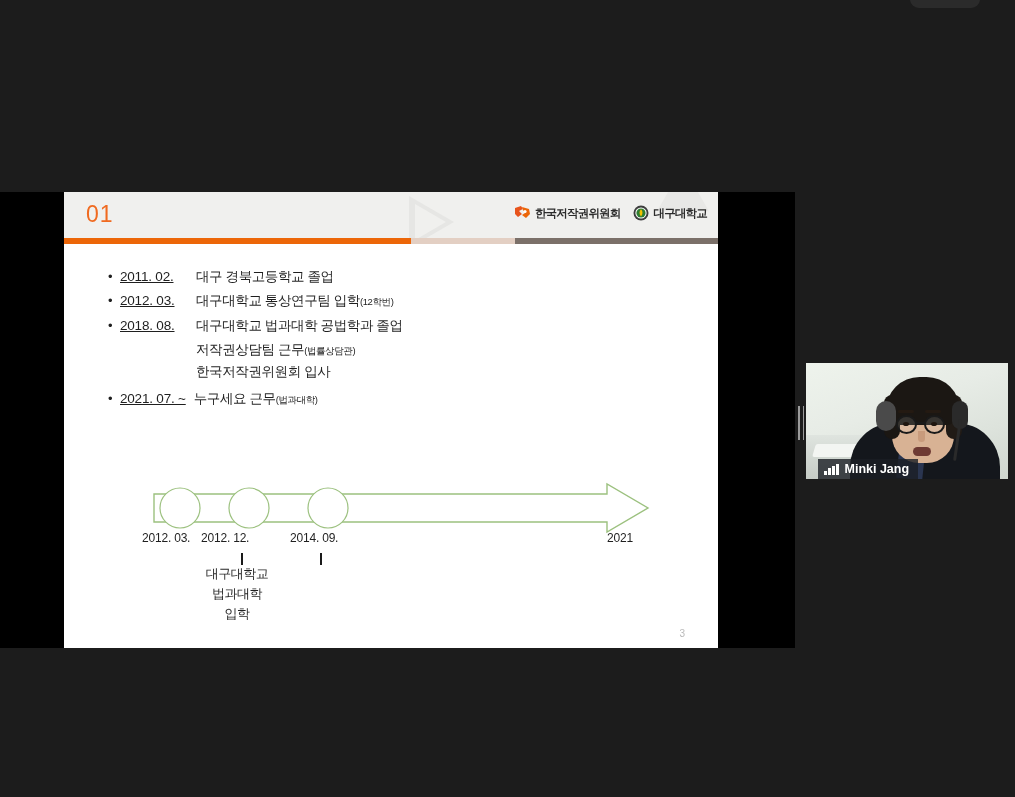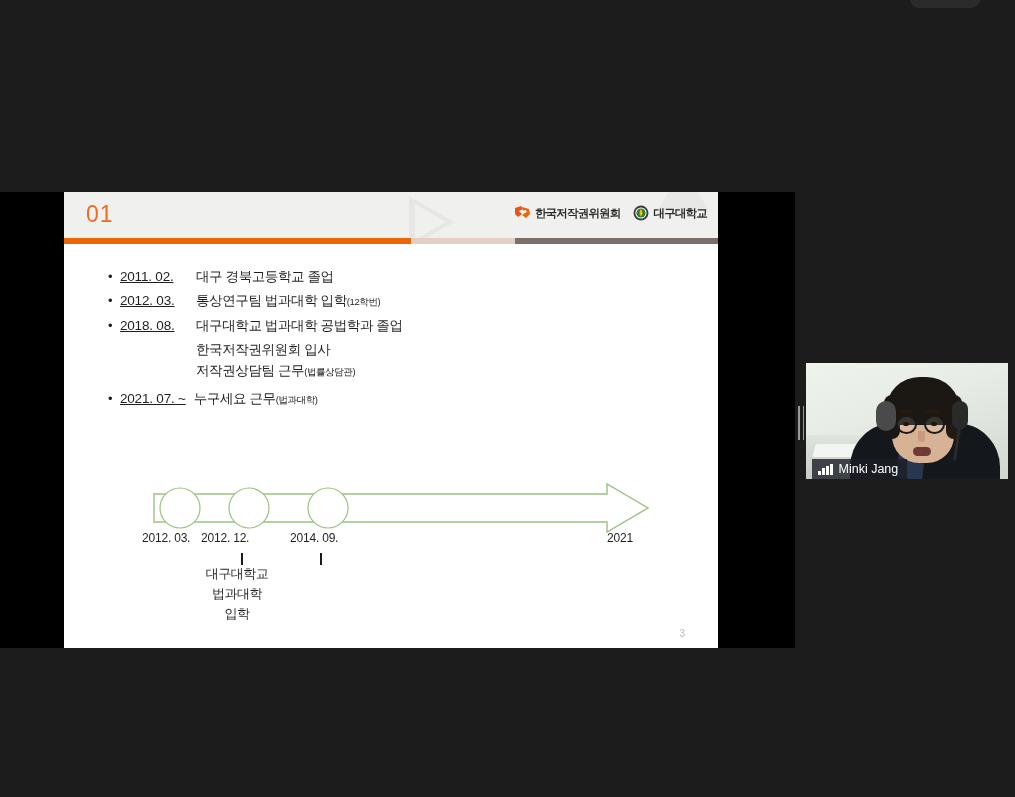--- a/index.html
+++ b/index.html
@@ -212,24 +212,24 @@
   .vid-brow-r { left: 119px; }
   .vid-nose {
     position: absolute; left: 112px; top: 68px; width: 7px; height: 11px;
     background: #c89b7c; border-radius: 0 0 4px 4px;
   }
   .vid-mouth {
     position: absolute; left: 107px; top: 84px; width: 18px; height: 9px;
     background: #6e3a33; border-radius: 9px;
   }
   .name-strip {
-    position: absolute; left: 6px; bottom: 0;
+    position: absolute; left: 12px; bottom: 0;
     height: 20px; padding: 0 9px 0 6px;
     background: rgba(26,30,36,0.80);
-    display: flex; align-items: center; gap: 6px;
+    display: flex; align-items: center; gap: 6px; font-weight: bold;
   }
   .signal-icon { display: flex; align-items: flex-end; gap: 1.5px; height: 11px; }
   .signal-icon i { display: block; width: 2.5px; background: #ffffff; }
   .signal-icon i:nth-child(1) { height: 4px; }
   .signal-icon i:nth-child(2) { height: 6.5px; }
   .signal-icon i:nth-child(3) { height: 9px; }
   .signal-icon i:nth-child(4) { height: 11px; }
   .name-text { font-size: 12.5px; color: #ffffff; white-space: nowrap; }
 
   
@@ -297,36 +297,36 @@
 
         <div class="bullet-line">
           <span class="bullet-dot">•</span>
           <span class="bullet-date">2011. 02.</span>
           <span class="bullet-desc">대구 경북고등학교 졸업</span>
         </div>
 
         <div class="bullet-line">
           <span class="bullet-dot">•</span>
           <span class="bullet-date">2012. 03.</span>
-          <span class="bullet-desc">통상연구팀 법과대학 입학</span>
+          <span class="bullet-desc">대구대학교 통상연구팀 입학</span>
           <span class="sup">(12학번)</span>
         </div>
 
         <div class="bullet-line">
           <span class="bullet-dot">•</span>
           <span class="bullet-date">2018. 08.</span>
           <span class="bullet-desc">대구대학교 법과대학 공법학과 졸업</span>
         </div>
 
         <div class="sub-line">
+          <span>저작권상담팀 근무</span><span class="sup">(법률상담관)</span>
+        </div>
+
+        <div class="sub-line">
           <span>한국저작권위원회 입사</span>
-        </div>
-
-        <div class="sub-line">
-          <span>저작권상담팀 근무</span><span class="sup">(법률상담관)</span>
         </div>
 
         <div class="bullet-line last">
           <span class="bullet-dot">•</span>
           <span class="bullet-date">2021. 07. ~</span>
           <span class="bullet-desc">누구세요 근무</span>
           <span class="sup">(법과대학)</span>
         </div>
       </div>
 

